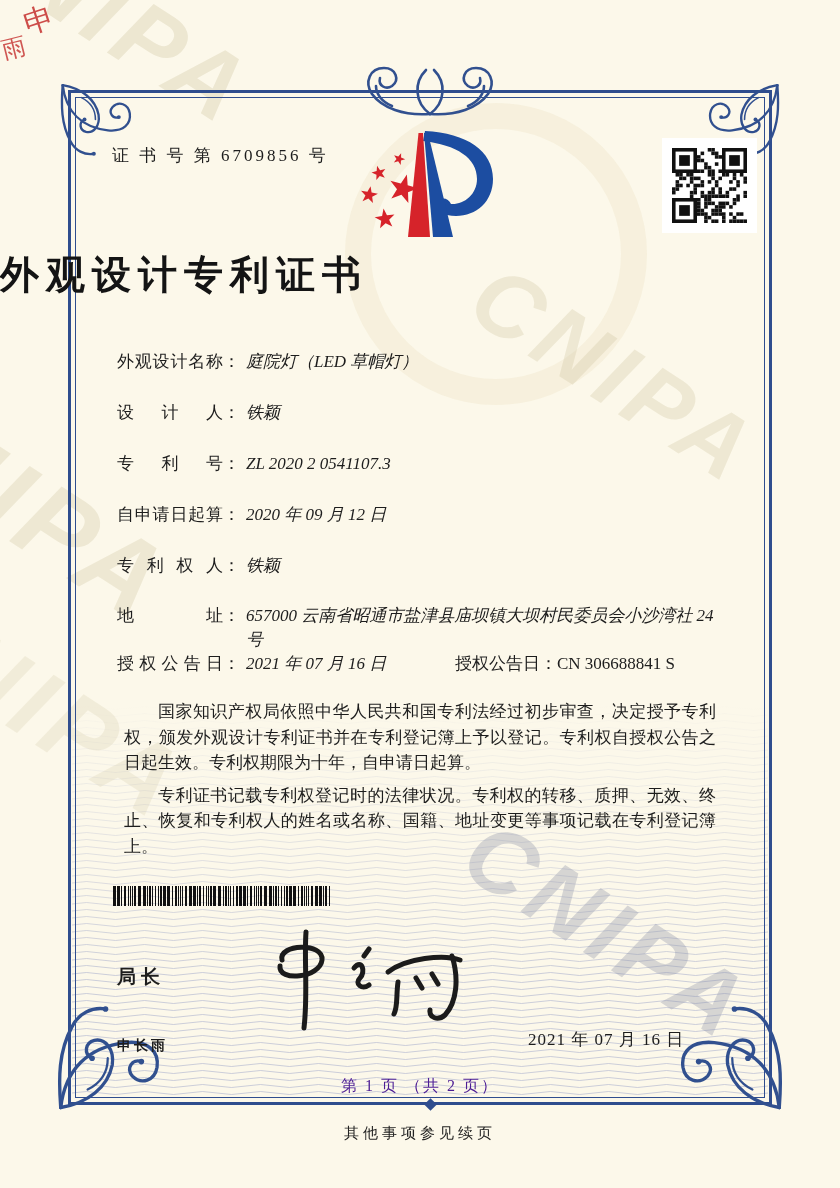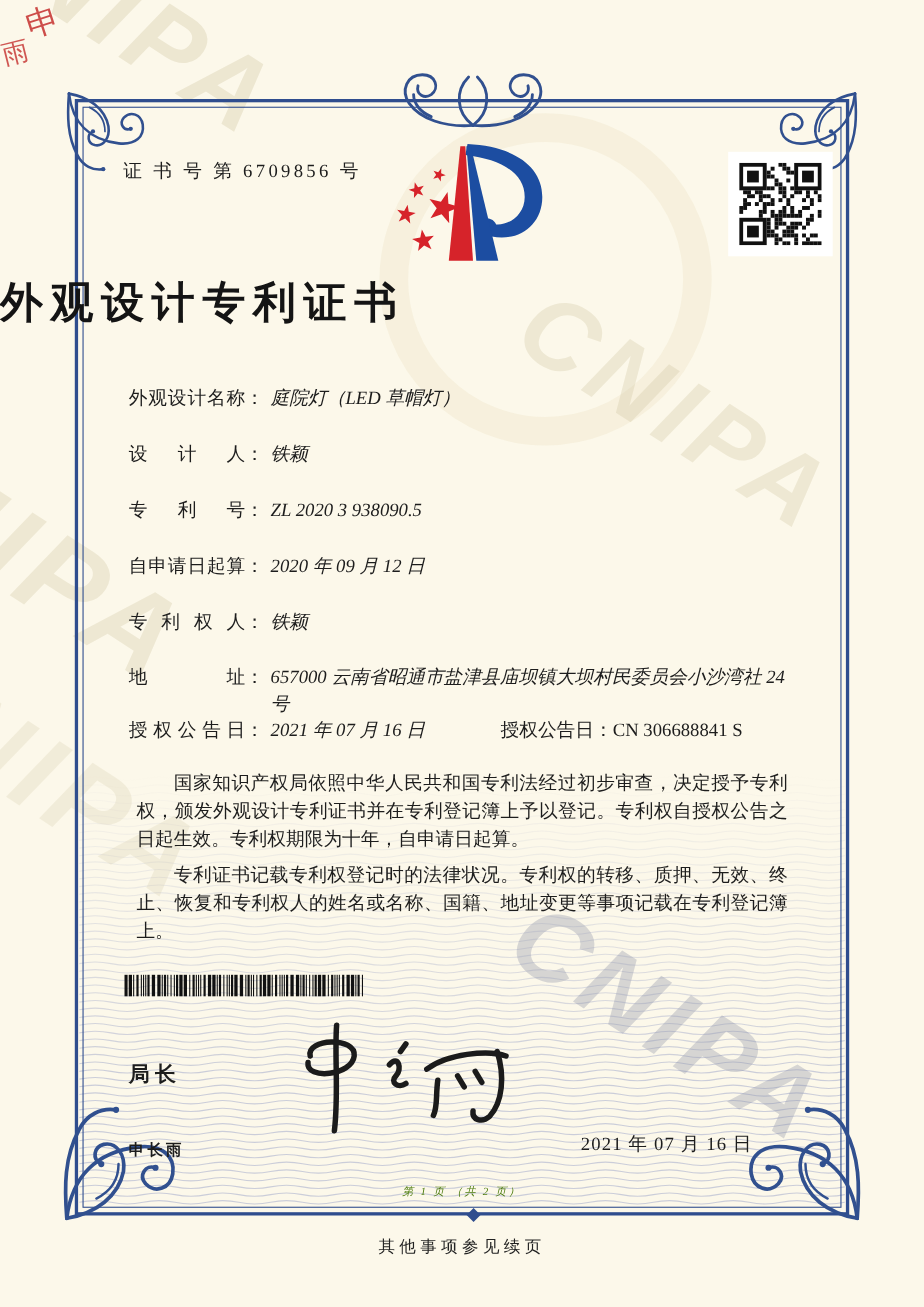--- a/index.html
+++ b/index.html
@@ -57,21 +57,21 @@
   .paras p{margin:7px;text-indent:2em;}
 
   #barcode{left:113px;top:886px;}
   .director-title{left:117px;top:964px;font-family:"Liberation Sans","DejaVu Sans",sans-serif;
                   font-weight:600;font-size:19px;letter-spacing:5px;}
   .director-name{left:117px;top:1037px;font-family:"Liberation Sans","DejaVu Sans",sans-serif;
                  font-weight:600;font-size:14px;letter-spacing:3px;}
   .sig{left:248px;top:928px;}
   .sig path{stroke:#1b1b1b;fill:none;stroke-width:5;stroke-linecap:round;stroke-linejoin:round;}
   .issue-date{left:528px;top:1028px;font-size:17px;letter-spacing:1px;}
-  .page-ind{left:0;top:1076px;width:840px;text-align:center;font-size:10px;letter-spacing:2px;color:#4d7c0f;font-style:italic;}
+  .page-ind{left:0;top:1076px;width:840px;text-align:center;font-size:16px;letter-spacing:2px;color:#4c1d95;}
   .footer-note{left:0;top:1124px;width:840px;text-align:center;font-size:15px;letter-spacing:4px;color:#222;}
 </style>
 </head>
 <body>
 
 <div class="wm wm1">CNIPA</div>
 <div class="wm wm2">CNIPA</div>
 <div class="wm wm3">CNIPA</div>
 <div class="wm wm4">CNIPA</div>
 <div class="wm wm5">CNIPA</div>
@@ -361,21 +361,21 @@
 
 <div class="abs content title">外观设计专利证书</div>
 
 <div class="abs content frow" style="top:350px">
   <span class="f-label">外观设计名称</span><span class="f-colon">：</span><span class="f-value">庭院灯（LED 草帽灯）</span>
 </div>
 <div class="abs content frow" style="top:401px">
   <span class="f-label">设计人</span><span class="f-colon">：</span><span class="f-value">铁颖</span>
 </div>
 <div class="abs content frow" style="top:452px">
-  <span class="f-label">专利号</span><span class="f-colon">：</span><span class="f-value">ZL 2020 3 938090.5</span>
+  <span class="f-label">专利号</span><span class="f-colon">：</span><span class="f-value">ZL 2020 2 0541107.3</span>
 </div>
 <div class="abs content frow" style="top:503px">
   <span class="f-label">自申请日起算</span><span class="f-colon">：</span><span class="f-value">2020 年 09 月 12 日</span>
 </div>
 <div class="abs content frow" style="top:554px">
   <span class="f-label">专利权人</span><span class="f-colon">：</span><span class="f-value">铁颖</span>
 </div>
 <div class="abs content frow" style="top:604px">
   <span class="f-label">地址</span><span class="f-colon">：</span><span class="f-value">657000 云南省昭通市盐津县庙坝镇大坝村民委员会小沙湾社 24 号</span>
 </div>

